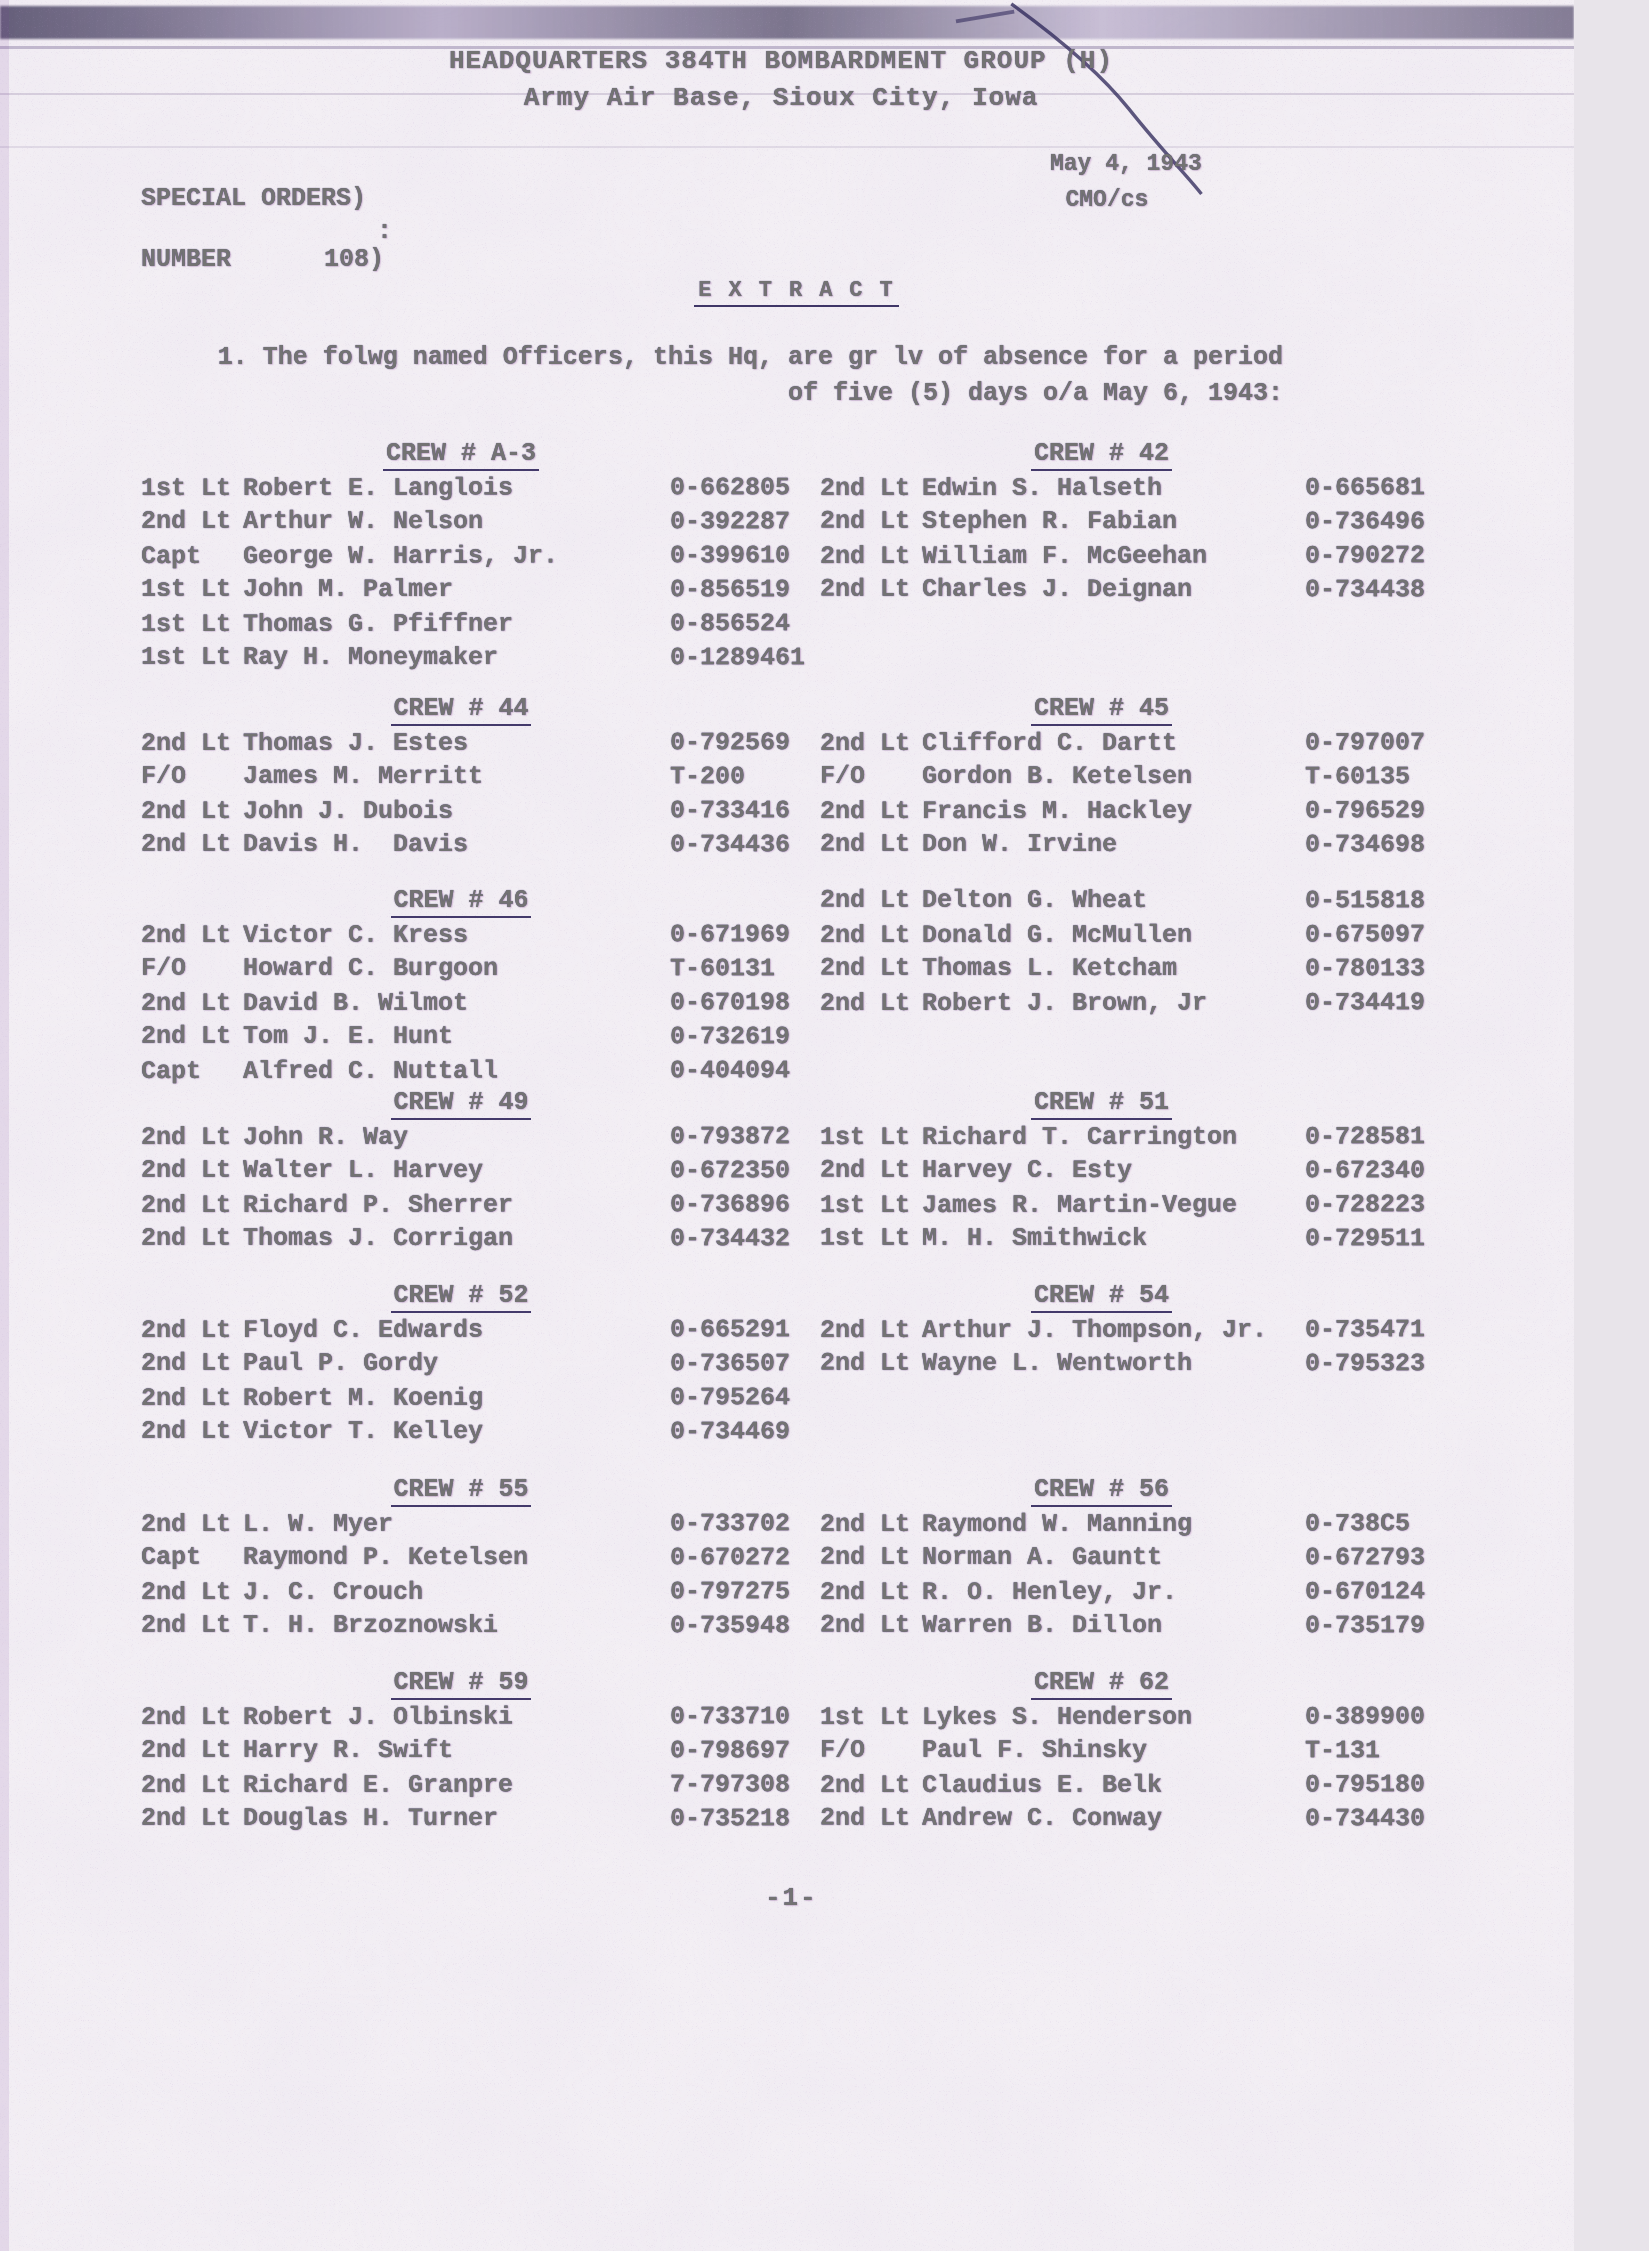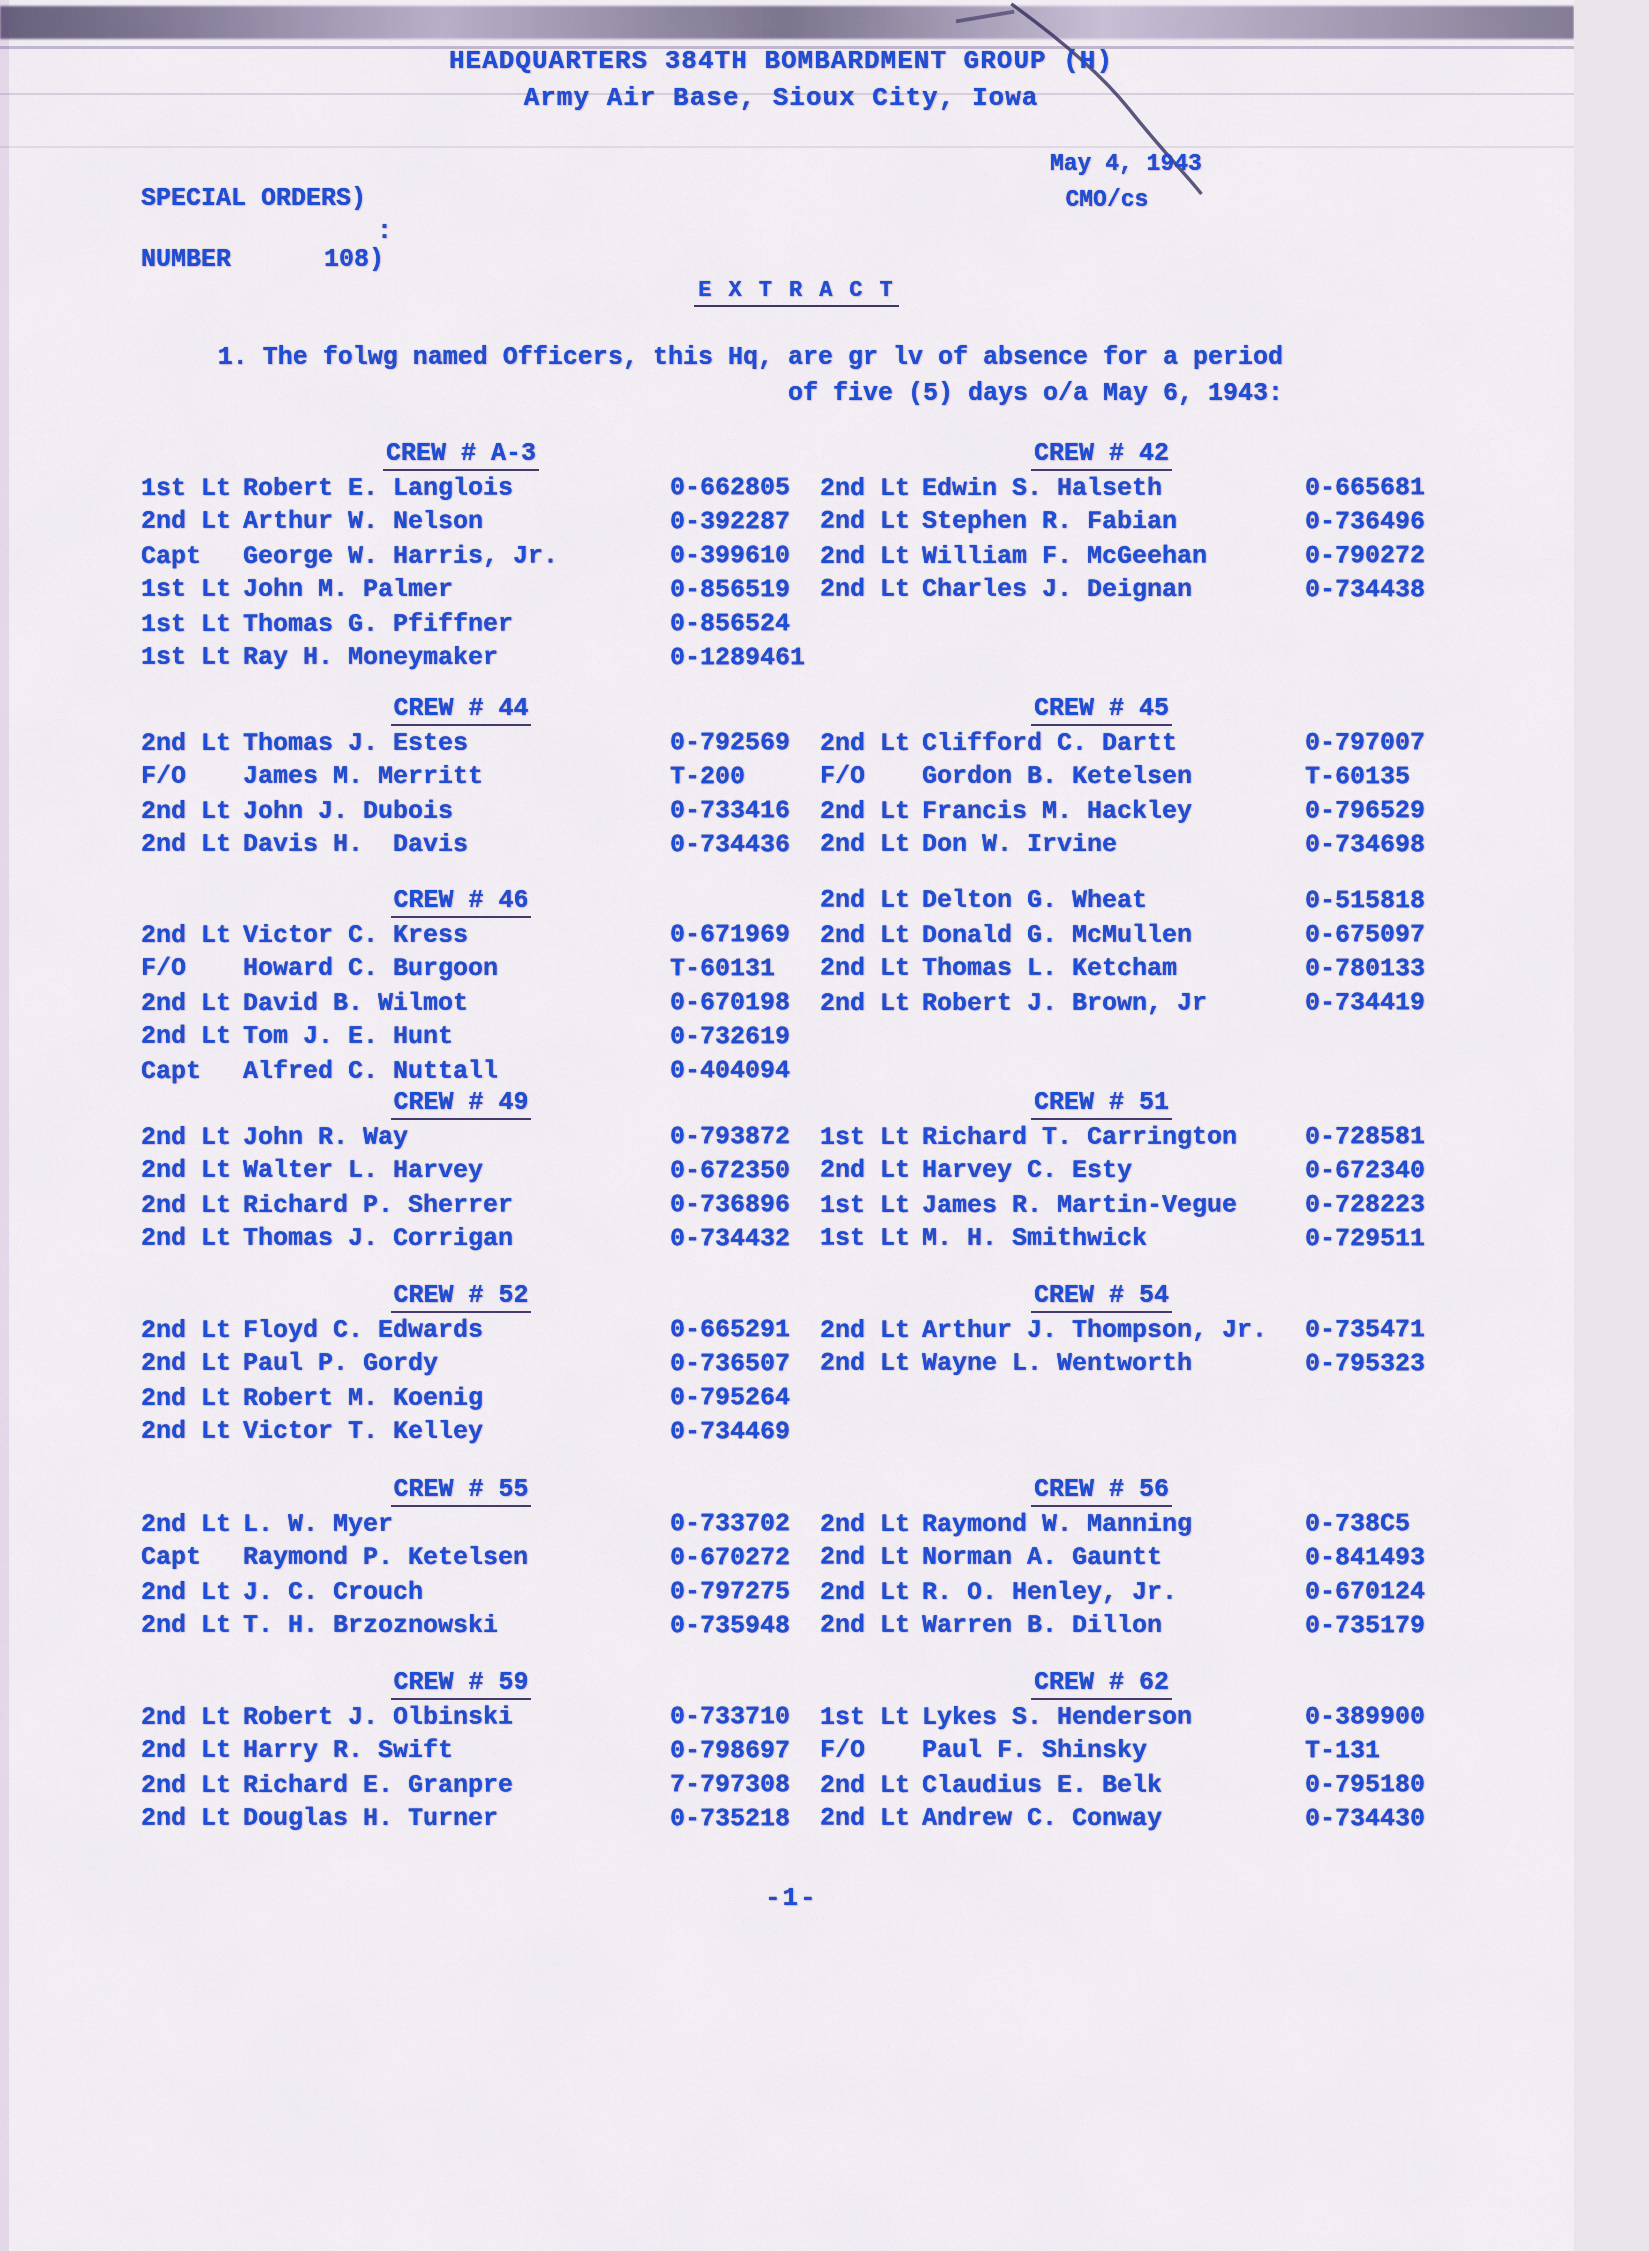--- a/index.html
+++ b/index.html
@@ -1,20 +1,20 @@
 <!DOCTYPE html>
 <html><head>
 <meta charset="utf-8">
 <style>
   html,body{margin:0;padding:0;background:#e8e4ea;}
   .page{
     position:relative;width:1574px;height:2251px;overflow:hidden;
     background:#f3eff4;
     font-family:"Liberation Mono","DejaVu Sans Mono",monospace;
-    font-weight:700;color:#1d4ed8;
+    font-weight:700;color:#737373;
     text-shadow:0 0 1.1px rgba(46,34,96,.85), 1.3px 0.6px 1.4px rgba(150,50,150,.18);
   }
   .noise{position:absolute;inset:0;width:1650px;height:2251px;pointer-events:none;}
   .top-band{
     position:absolute;top:5.8px;left:0;right:0;height:33px;
     background:linear-gradient(90deg,
       rgba(25,18,55,.68) 0%, rgba(90,70,130,.38) 28%, rgba(30,22,60,.58) 50%,
       rgba(110,90,150,.32) 70%, rgba(35,25,65,.55) 100%);
     filter:blur(1.3px);
   }
@@ -185,21 +185,21 @@
         <div class="crew left">
           <div class="crew-title"><span>CREW # 55</span></div>
           <div class="row"><span class="rank">2nd Lt</span><span class="name">L. W. Myer</span><span class="serial">0-733702</span></div>
           <div class="row"><span class="rank">Capt</span><span class="name">Raymond P. Ketelsen</span><span class="serial">0-670272</span></div>
           <div class="row"><span class="rank">2nd Lt</span><span class="name">J. C. Crouch</span><span class="serial">0-797275</span></div>
           <div class="row"><span class="rank">2nd Lt</span><span class="name">T. H. Brzoznowski</span><span class="serial">0-735948</span></div>
         </div>
         <div class="crew right">
           <div class="crew-title"><span>CREW # 56</span></div>
           <div class="row"><span class="rank">2nd Lt</span><span class="name">Raymond W. Manning</span><span class="serial">0-738C5</span></div>
-          <div class="row"><span class="rank">2nd Lt</span><span class="name">Norman A. Gauntt</span><span class="serial">0-841493</span></div>
+          <div class="row"><span class="rank">2nd Lt</span><span class="name">Norman A. Gauntt</span><span class="serial">0-672793</span></div>
           <div class="row"><span class="rank">2nd Lt</span><span class="name">R. O. Henley, Jr.</span><span class="serial">0-670124</span></div>
           <div class="row"><span class="rank">2nd Lt</span><span class="name">Warren B. Dillon</span><span class="serial">0-735179</span></div>
         </div>
       </div>
       <div class="pair" style="top: 1666px;">
         <div class="crew left">
           <div class="crew-title"><span>CREW # 59</span></div>
           <div class="row"><span class="rank">2nd Lt</span><span class="name">Robert J. Olbinski</span><span class="serial">0-733710</span></div>
           <div class="row"><span class="rank">2nd Lt</span><span class="name">Harry R. Swift</span><span class="serial">0-798697</span></div>
           <div class="row"><span class="rank">2nd Lt</span><span class="name">Richard E. Granpre</span><span class="serial">7-797308</span></div>

